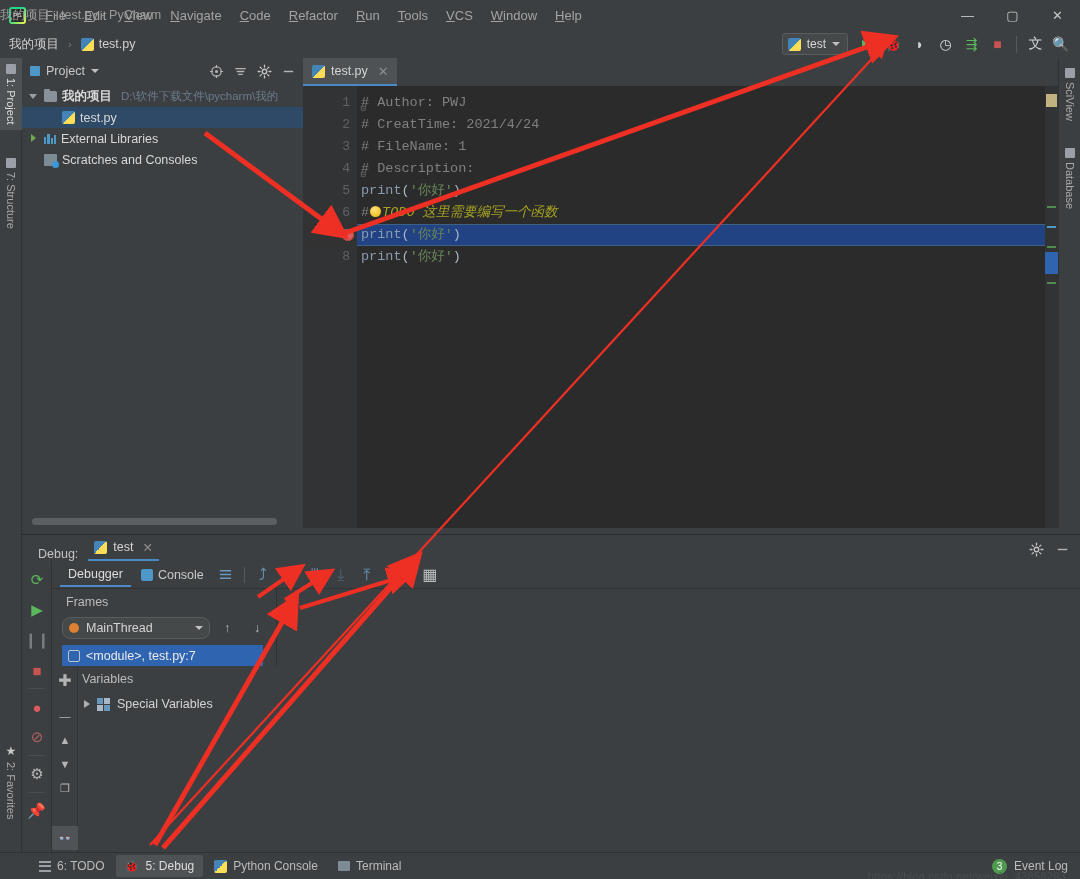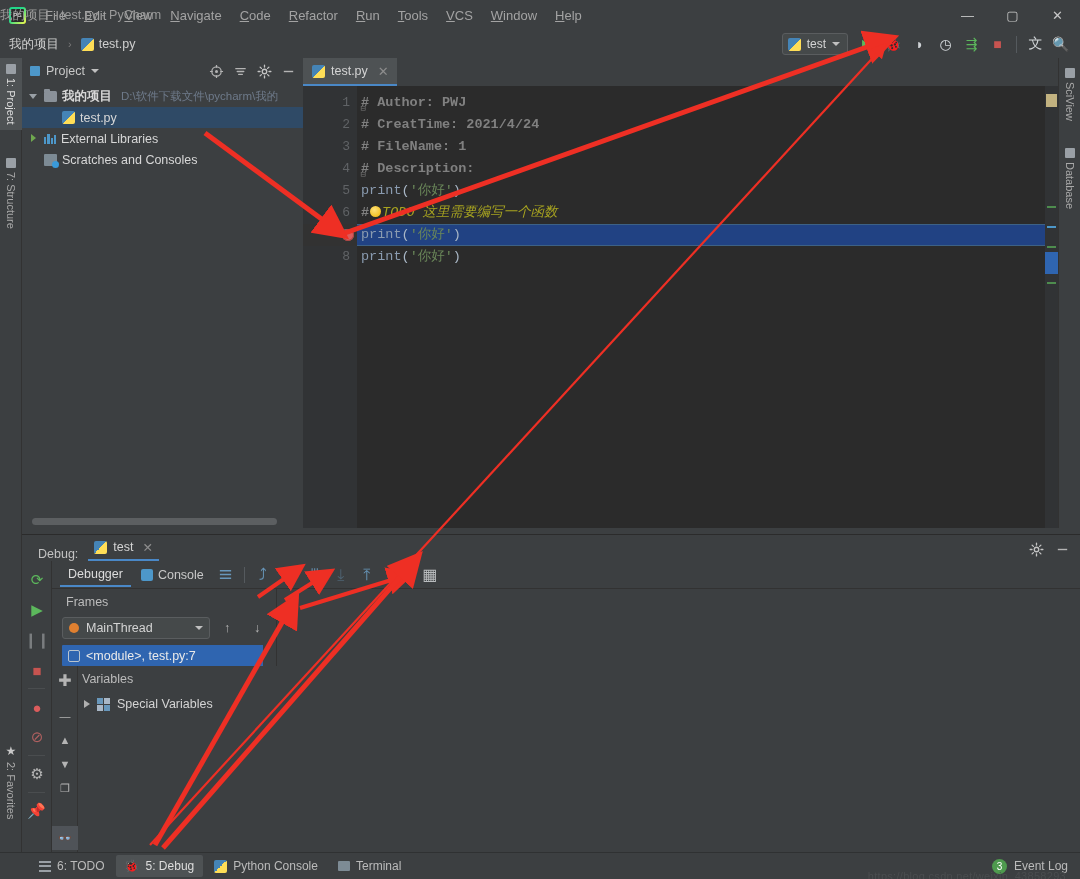--- a/index.html
+++ b/index.html
@@ -135,21 +135,21 @@
     position:absolute;right:3px;top:5px;width:12px;height:12px;border-radius:50%;
     background:#db5c5c;box-shadow:0 0 0 1px #a94442 inset;
   }
   .fold{position:absolute;right:-9px;top:6px;width:9px;height:9px;color:#787878;font-size:9px;}
   .code{
     flex:1;padding-top:6px;font-family:"Liberation Mono",monospace;font-size:13.5px;
     position:relative;
   }
   .cl{height:22px;line-height:22px;padding-left:4px;white-space:pre;}
   .cl.sel{background:#214283;border-top:1px solid #3d6185;border-bottom:1px solid #3d6185;height:22px;line-height:20px;}
-  .cmt{color:#808080;font-weight:bold;}
+  .cmt{color:#808080;}
   .fn{color:#8a9bb0;}
   .str{color:#6a8759;}
   .punct{color:#a9b7c6;}
   .todo{color:#a8a420;font-style:italic;}
   .todo-cn{color:#a8a420;font-style:italic;}
   .bulb{
     display:inline-block;width:11px;height:11px;border-radius:50%;
     background:radial-gradient(circle at 40% 35%,#ffe27a,#f0b400);vertical-align:-1px;margin:0 1px;
   }
   
@@ -186,21 +186,21 @@
   .dtab{font-size:12.5px;color:#c8c8c8;padding:4px 8px;display:flex;align-items:center;gap:5px;}
   .dtab.active{border-bottom:2px solid #4a88c7;color:#ddd;}
   .dtbtn{width:24px;height:24px;display:flex;align-items:center;justify-content:center;border-radius:3px;}
   .dtdiv{width:1px;height:16px;background:#555a5e;margin:0 4px;}
 
   .dcontent{position:absolute;left:0;top:28px;right:0;bottom:0;display:flex;flex-direction:column;}
   .frames{width:225px;border-right:1px solid #323232;position:relative;}
   .frames-h{height:26px;display:flex;align-items:center;padding-left:14px;font-size:12.5px;color:#bbb;}
   .thread-row{display:flex;align-items:center;gap:4px;padding:0 6px 0 10px;height:26px;}
   .thread-sel{
-    flex:1;display:flex;align-items:center;gap:7px;border:1px solid #5a5d5f;border-radius:3px;
+    flex:1;display:flex;align-items:center;gap:7px;border:1px solid #5a5d5f;border-radius:8px;
     height:22px;padding:0 6px;background:#45494a;
   }
   .dot-orange{width:10px;height:10px;border-radius:50%;background:#e08030;flex:none;}
   .frame-row{
     margin:4px 6px 0 10px;height:21px;display:flex;align-items:center;gap:6px;
     background:#2f65b0;padding:0 6px;border-radius:1px;font-size:12.5px;color:#eaeaea;
   }
   .fr-ic{width:12px;height:12px;border:1.5px solid #b8c4cf;border-radius:2px;flex:none;}
   .frames-scroll{position:absolute;right:0;top:26px;bottom:0;width:13px;background:#3c3f41;}
 

